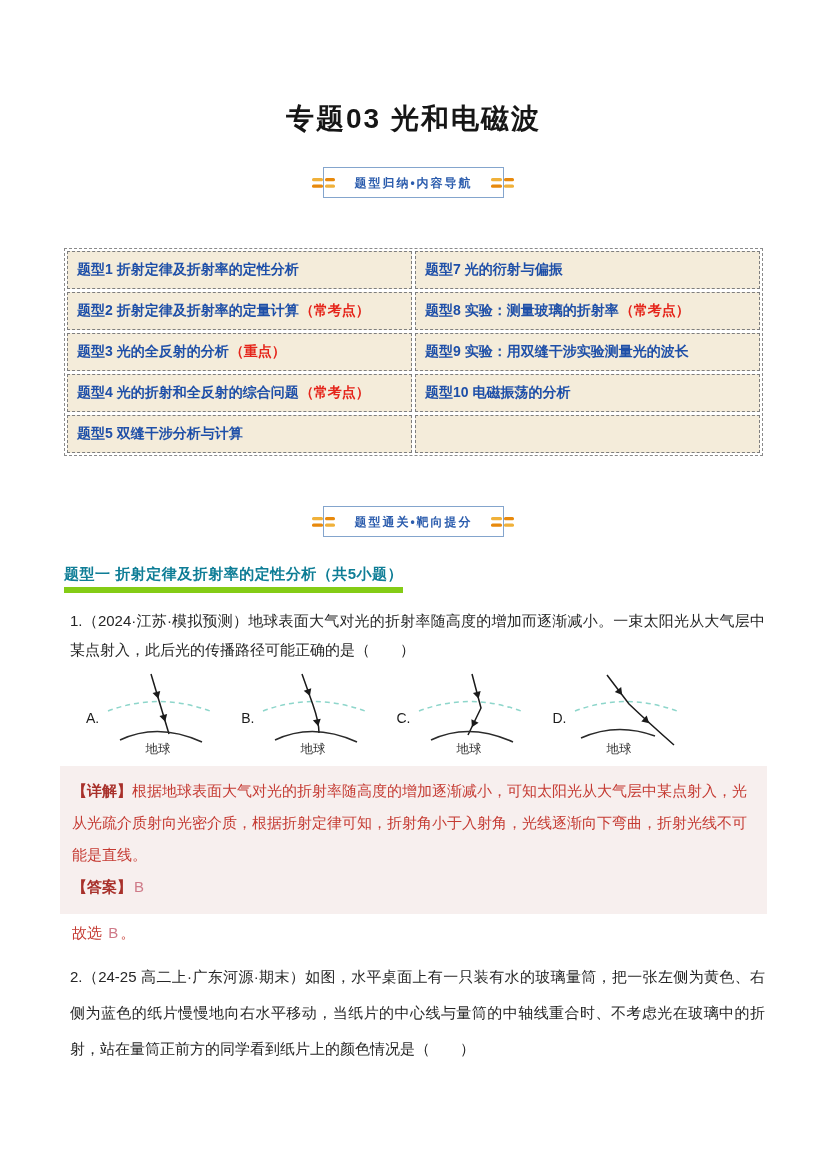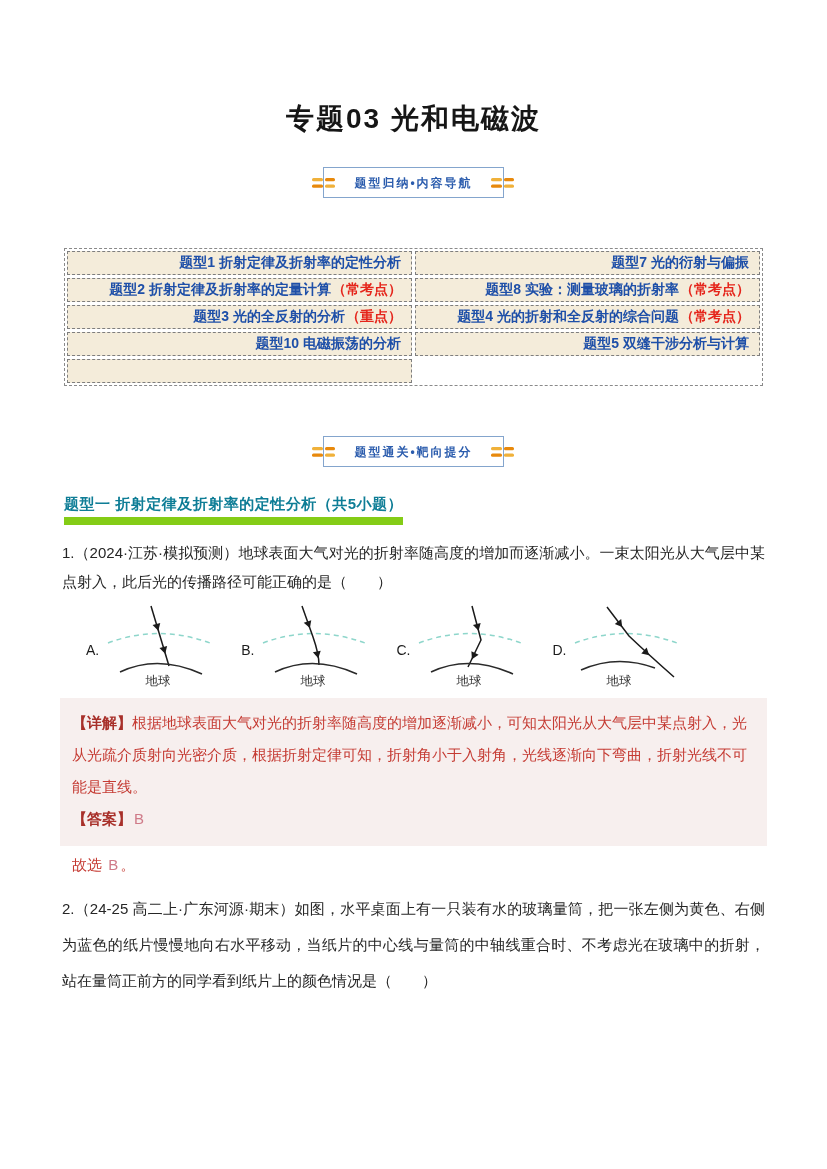--- a/index.html
+++ b/index.html
@@ -30,36 +30,36 @@
   .deco{position:absolute;top:50%;transform:translateY(-50%);line-height:0;}
   .deco.l{left:-12px;}
   .deco.r{right:-12px;}
 
   
   .toc-outer{
     margin:50px 4px 0 4px;border:1px dashed #8a8a8a;padding:2px;background:#ffffff;
   }
   .toc-grid{display:grid;grid-template-columns:1fr 1fr;gap:3px;}
   .toc-cell{
-    background:#f4ecda;border:1px dashed #7e7e7e;height:24px;
+    background:#f4ecda;border:1px dashed #7e7e7e;height:38px;
     display:flex;align-items:center;padding:0 9px;box-sizing:border-box;
-    font-size:14px;font-weight:bold;color:#1e4fa8;white-space:nowrap;justify-content:flex-end;
+    font-size:14px;font-weight:bold;color:#1e4fa8;white-space:nowrap;
   }
   .toc-cell .tag{color:#e5251b;margin-left:1px;}
 
   
   .section-heading-wrap{margin-top:28px;padding-left:4px;}
   .section-heading{
     display:inline-block;color:#0e7d96;font-size:15px;font-weight:bold;
-    border-bottom:8px solid #84cc16;padding-bottom:3px;letter-spacing:0.5px;
+    border-bottom:6px solid #84cc16;padding-bottom:3px;letter-spacing:0.5px;
   }
 
   
   .q-text{
-    margin:13px 0 0 0;padding:0 2px;font-size:15px;color:#262626;
+    margin:13px 0 0 8px;padding:0 2px;font-size:15px;color:#262626;
     line-height:1.95;text-align:justify;
   }
   .q-text.q2{margin-top:14px;line-height:2.4;}
 
   
   .figures{margin:7px 0 0 26px;display:flex;gap:23px;align-items:center;}
   .fig-item{display:flex;align-items:center;}
   .fig-label{font-size:14px;color:#1c1c1c;margin-right:1px;position:relative;top:4px;}
 
   
@@ -121,20 +121,24 @@
         </div>
       <div class="toc-cell">
           <span>题型8 实验：测量玻璃的折射率</span>
           <span class="tag">（常考点）</span>
         </div>
       <div class="toc-cell">
           <span>题型3 光的全反射的分析</span>
           <span class="tag">（重点）</span>
         </div>
       <div class="toc-cell">
+          <span>题型9 实验：用双缝干涉实验测量光的波长</span>
+          <span class="tag"></span>
+        </div>
+      <div class="toc-cell">
           <span>题型4 光的折射和全反射的综合问题</span>
           <span class="tag">（常考点）</span>
         </div>
       <div class="toc-cell">
           <span>题型10 电磁振荡的分析</span>
           <span class="tag"></span>
         </div>
       <div class="toc-cell">
           <span>题型5 双缝干涉分析与计算</span>
           <span class="tag"></span>

